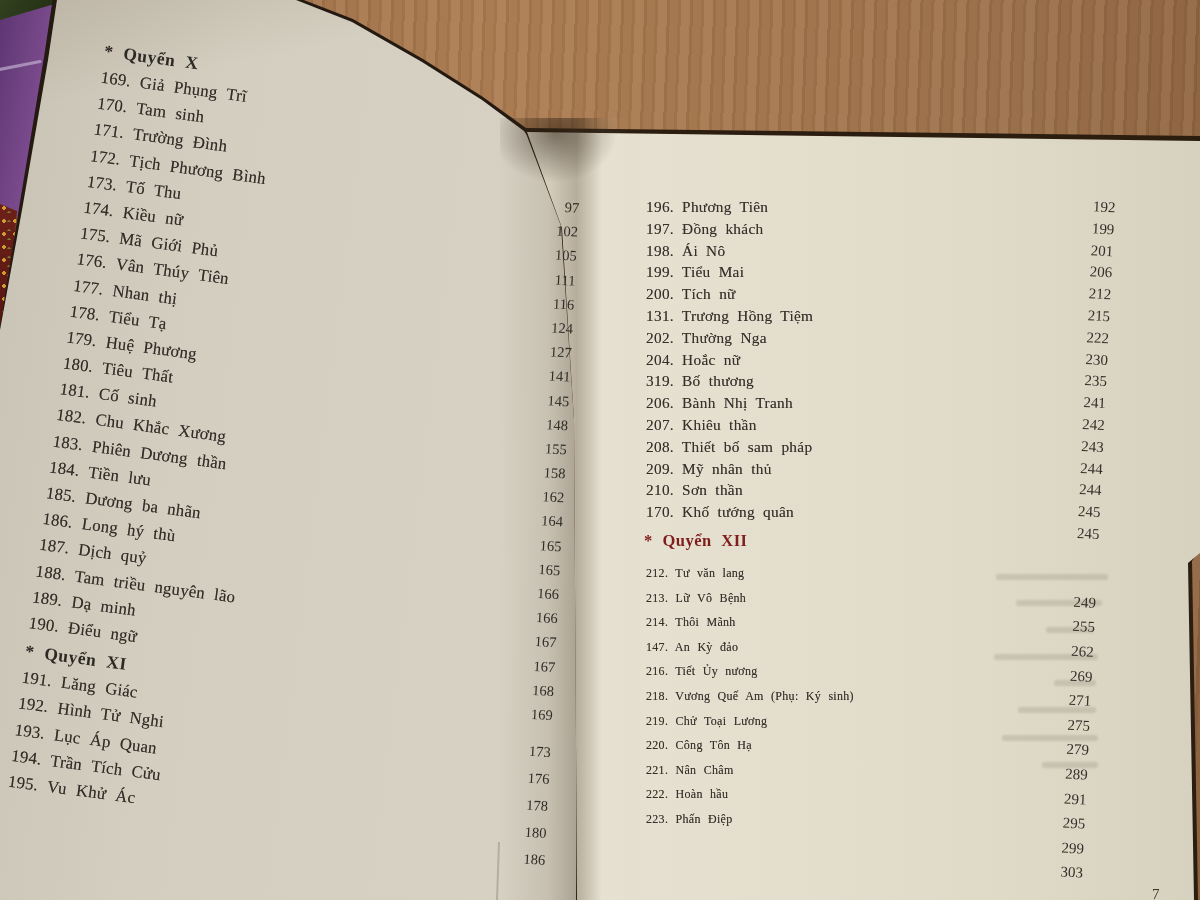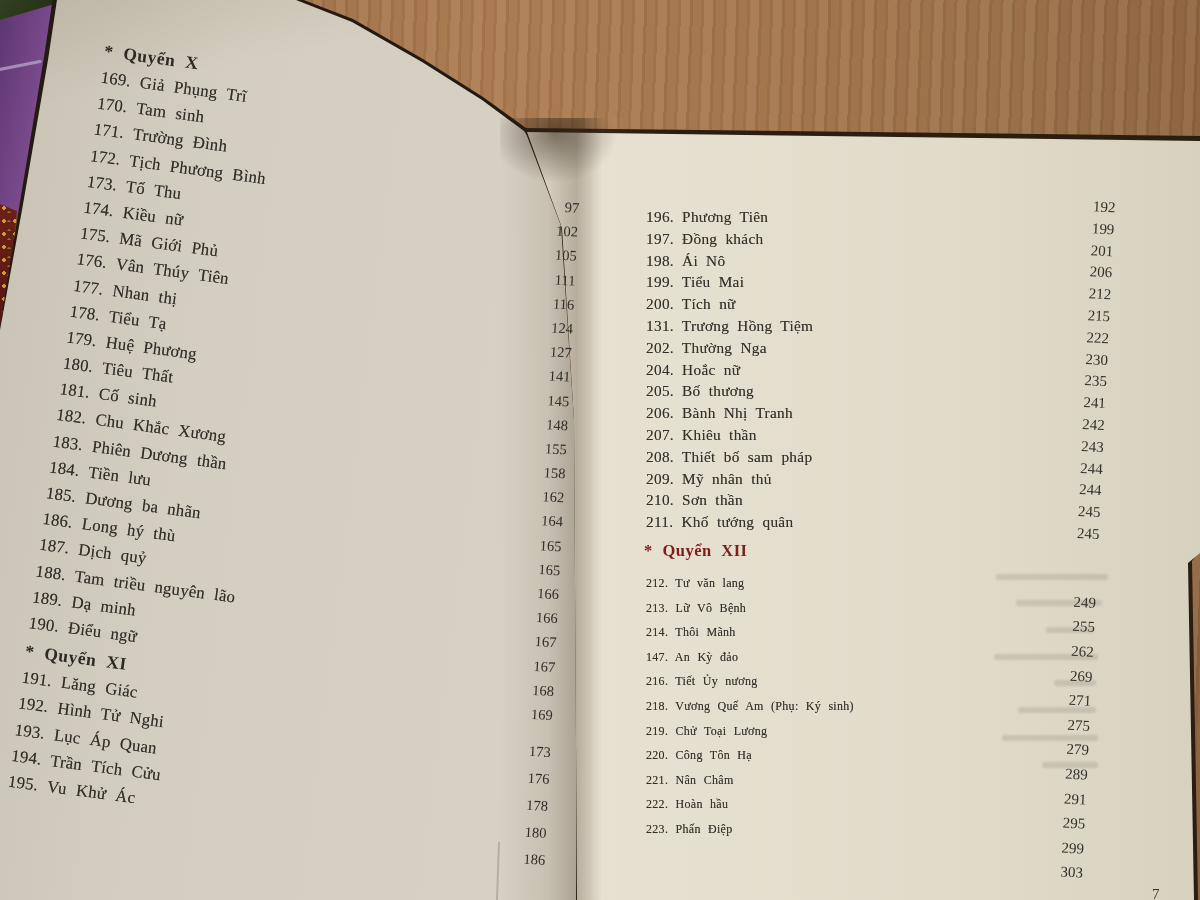--- a/index.html
+++ b/index.html
@@ -65,21 +65,21 @@
     height:27px;line-height:27px;white-space:nowrap;color:#2c2a24;}
   .lp-heading.second{margin-top:2px;}
   .lp-list div{height:26.2px;line-height:26.2px;font-size:16.8px;letter-spacing:.2px;
     word-spacing:5px;white-space:nowrap;text-shadow:0 0 .5px rgba(49,46,40,.55);}
   .lp-nums{left:546px;top:194px;transform:rotate(3deg);transform-origin:0 0;width:34px;
     text-align:right;}
   .lp-nums .g1 div{height:24.2px;line-height:24.2px;font-size:14.5px;}
   .lp-nums .g2{margin-top:12px;}
   .lp-nums .g2 div{height:27px;line-height:27px;font-size:14.5px;}
 
-  .rp-text{left:646px;top:196px;width:480px;margin-top:10px;}
+  .rp-text{left:646px;top:196px;width:480px;}
   .rp-list1 div{height:21.8px;line-height:21.8px;font-size:15.3px;letter-spacing:.3px;
     word-spacing:4px;white-space:nowrap;color:#34312b;text-shadow:0 0 .4px rgba(52,49,43,.5);}
   .rp-heading{font-size:16.5px;font-weight:bold;letter-spacing:.5px;word-spacing:5px;
     margin:7px 0 9px -2px;height:22px;line-height:22px;color:#7f1d1d;}
   .rp-list2 div{height:24.6px;line-height:24.6px;font-size:12px;letter-spacing:.3px;
     word-spacing:4px;white-space:nowrap;color:#34312b;text-shadow:0 0 .4px rgba(52,49,43,.5);}
   .rp-nums{left:1046px;top:194px;transform:rotate(2.8deg);transform-origin:0 0;width:70px;
     text-align:right;}
   .rp-nums .g1 div{height:21.8px;line-height:21.8px;font-size:15px;color:#34312b;}
   .rp-nums .g2{margin-top:45px;}
@@ -206,27 +206,27 @@
   <div class="rp-list1">
 
   <div>196. Phương Tiên</div>
       <div>197. Đồng khách</div>
       <div>198. Ái Nô</div>
       <div>199. Tiểu Mai</div>
       <div>200. Tích nữ</div>
       <div>131. Trương Hồng Tiệm</div>
       <div>202. Thường Nga</div>
       <div>204. Hoắc nữ</div>
-      <div>205. Bố thương</div>
+      <div>319. Bố thương</div>
       <div>206. Bành Nhị Tranh</div>
       <div>207. Khiêu thần</div>
       <div>208. Thiết bố sam pháp</div>
       <div>209. Mỹ nhân thủ</div>
       <div>210. Sơn thần</div>
-      <div>211. Khố tướng quân</div>
+      <div>170. Khố tướng quân</div>
     </div>
   <div class="rp-heading">* Quyển XII</div>
   <div class="rp-list2">
 
   <div>212. Tư văn lang</div>
       <div>213. Lữ Vô Bệnh</div>
       <div>214. Thôi Mãnh</div>
       <div>147. An Kỳ đảo</div>
       <div>216. Tiết Ủy nương</div>
       <div>218. Vương Quế Am (Phụ: Ký sinh)</div>

